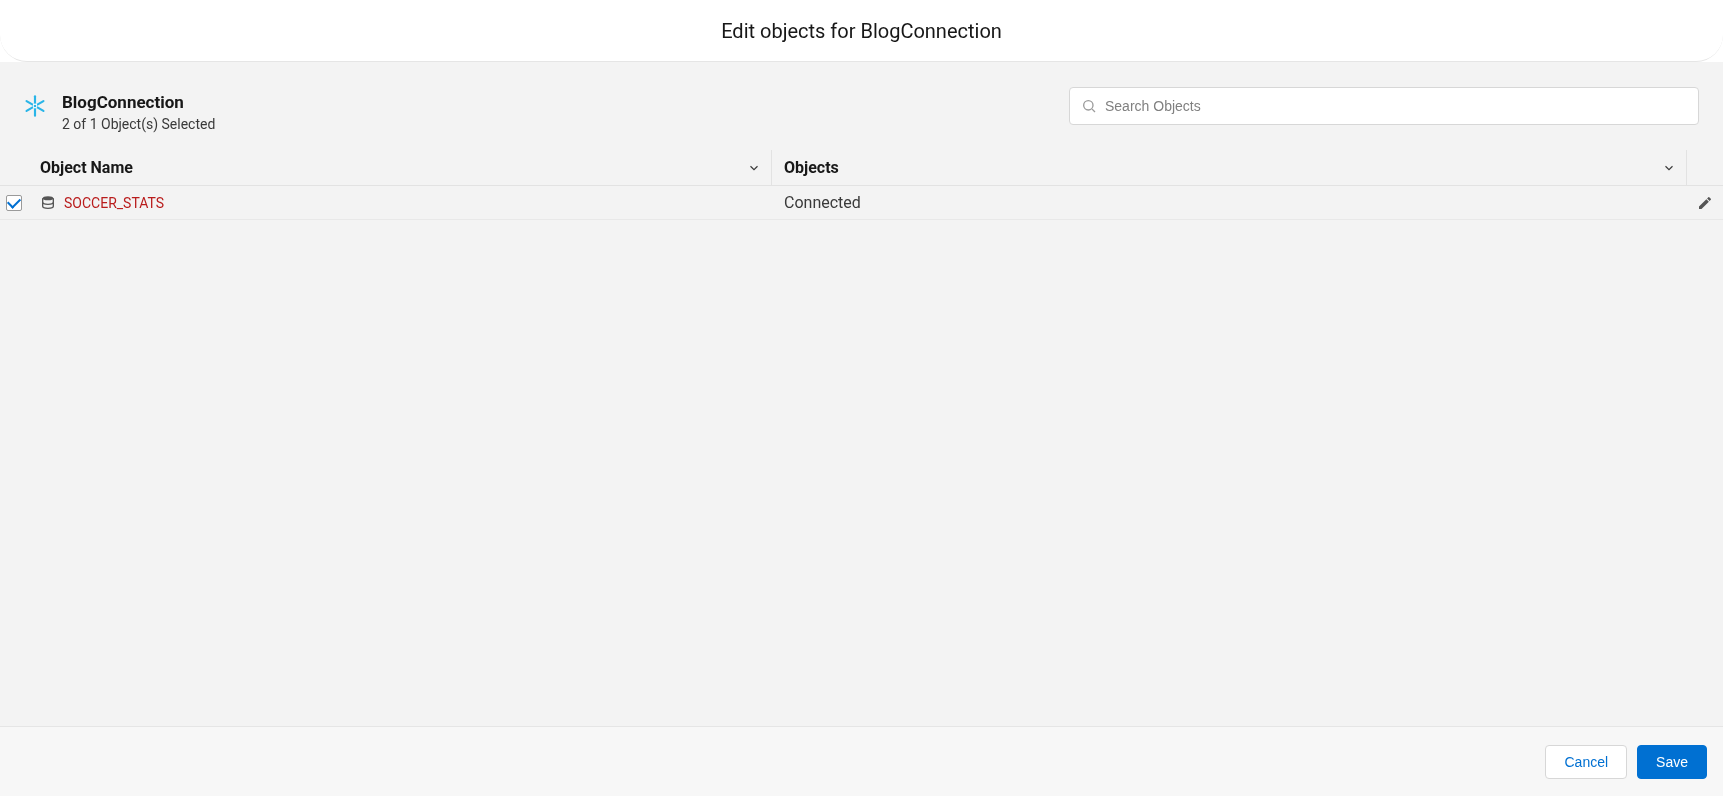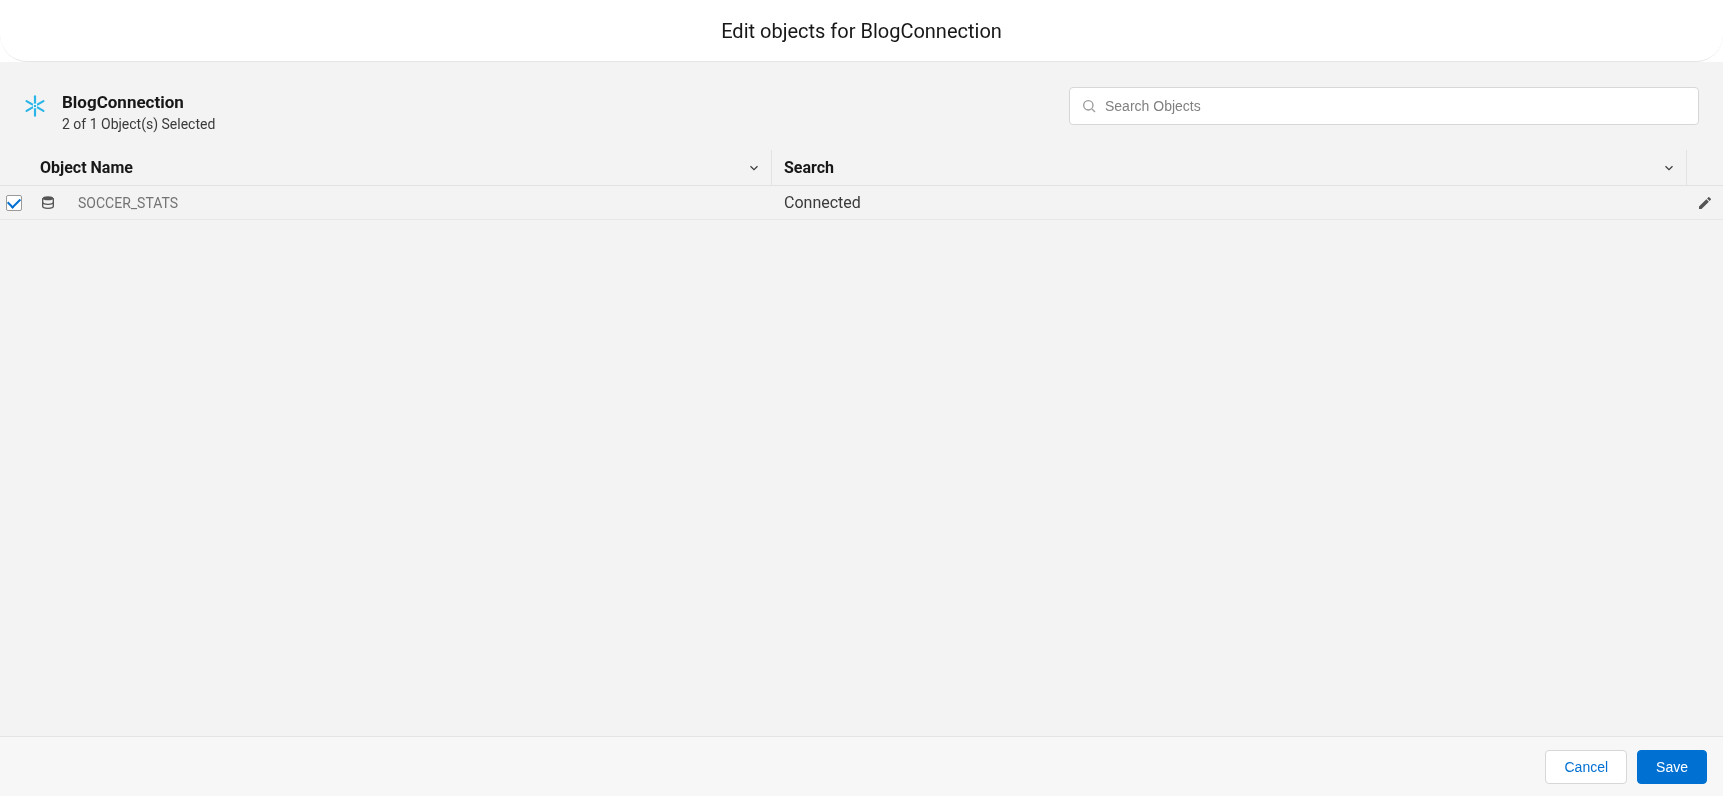--- a/index.html
+++ b/index.html
@@ -158,24 +158,24 @@
     width: 10px;
     height: 6px;
     border-left: 2px solid #0070d2;
     border-bottom: 2px solid #0070d2;
     transform: rotate(-45deg) translate(1px,-1px);
   }
   .cell-name {
     flex: 0 0 732px;
     display: flex;
     align-items: flex-end;
-    gap: 22px;
+    gap: 8px;
     padding-right: 10px;
     font-size: 14px;
-    color: #737373;
+    color: #b91c1c;
   }
   .db-icon { width: 16px; height: 16px; color: #555; flex-shrink:0; }
   .cell-status {
     flex: 1 1 auto;
     padding-left: 12px;
     font-size: 16px;
     color: #3a3a3a;
   }
   .cell-actions {
     width: 36px;
@@ -186,21 +186,21 @@
   .edit-btn {
     width: 16px; height: 16px;
     color: #555;
     cursor: pointer;
     background: none; border: none; padding:0;
   }
 
   .spacer { flex: 1 1 auto; background: #f3f3f3; }
 
   .footer {
-    height: 60px;
+    height: 70px;
     border-top: 1px solid #e5e5e5;
     background: #f7f7f7;
     display: flex;
     align-items: center;
     justify-content: flex-end;
     padding: 7px 16px;
     gap: 10px;
   }
   .btn {
     height: 34px;
@@ -259,21 +259,21 @@
 
   <div class="thead-row">
     <div class="th th-check"></div>
     <div class="th th-name">
       <span>Object Name</span>
       <svg class="chev-down" viewBox="0 0 24 24" fill="none" stroke="currentColor" stroke-width="2">
           <polyline points="6 9 12 15 18 9"></polyline>
         </svg>
     </div>
     <div class="th th-status">
-      <span>Search</span>
+      <span>Objects</span>
       <svg class="chev-down" viewBox="0 0 24 24" fill="none" stroke="currentColor" stroke-width="2">
           <polyline points="6 9 12 15 18 9"></polyline>
         </svg>
     </div>
     <div class="th th-actions"></div>
   </div>
 
   <div class="tbody">
     <div class="row">
       <div class="cell-check">

